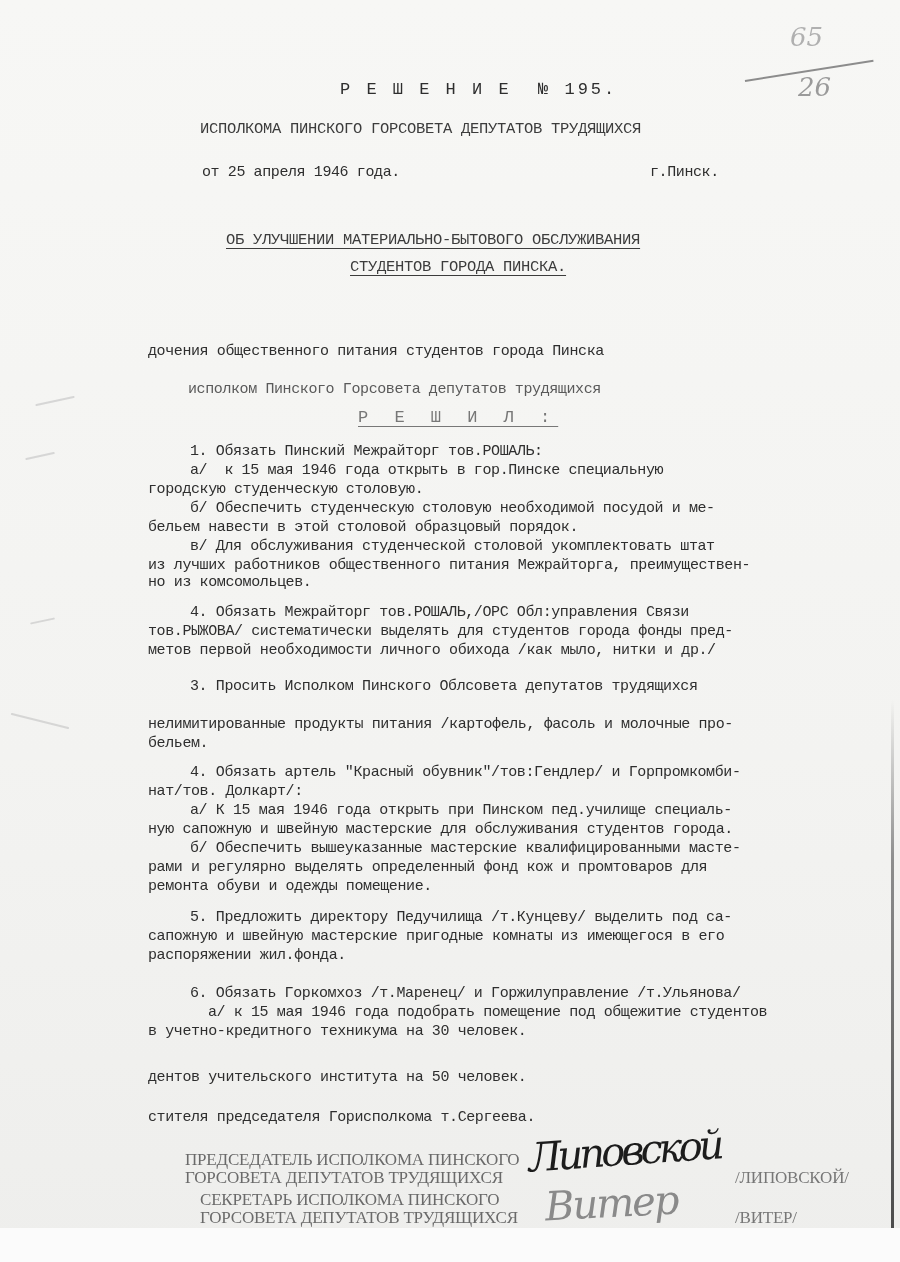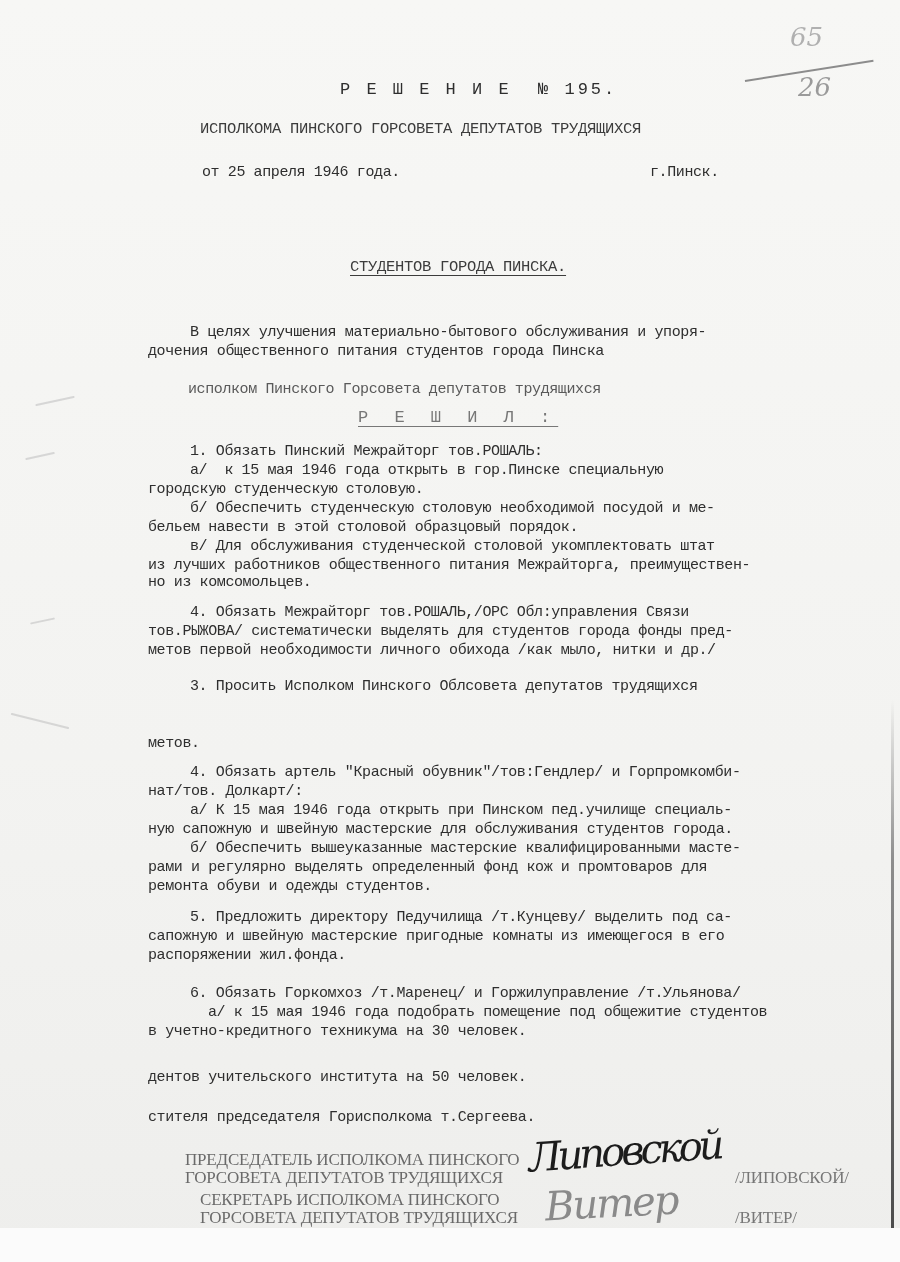--- a/index.html
+++ b/index.html
@@ -109,50 +109,51 @@
 
   <div class="archive-mark" style="left:790px;top:22px;color:#b0b0b0;">65</div>
   <div class="archive-line" style="left:745px;top:80px;width:130px;"></div>
   <div class="archive-mark" style="left:798px;top:72px;">26</div>
 
   <div class="line heading" style="left:340px;top:81px;">Р Е Ш Е Н И Е  № 195.</div>
   <div class="line caps" style="left:200px;top:120px;">ИСПОЛКОМА ПИНСКОГО ГОРСОВЕТА ДЕПУТАТОВ ТРУДЯЩИХСЯ</div>
   <div class="line" style="left:202px;top:164px;">от 25 апреля 1946 года.</div>
   <div class="line" style="left:650px;top:164px;">г.Пинск.</div>
 
+  <div class="line caps ul" style="left:226px;top:231px;">ОБ УЛУЧШЕНИИ МАТЕРИАЛЬНО-БЫТОВОГО ОБСЛУЖИВАНИЯ</div>
   <div class="line caps ul" style="left:350px;top:258px;">СТУДЕНТОВ ГОРОДА ПИНСКА.</div>
 
-  <div class="line" style="left:190px;top:324px;">В целях улучшения материально-бытового обслуживания и упоря-</div>
   <div class="line" style="left:148px;top:343px;">дочения общественного питания студентов города Пинска</div>
   <div class="line faint" style="left:188px;top:381px;">исполком Пинского Горсовета депутатов трудящихся</div>
   <div class="line heading ul" style="left:358px;top:409px;letter-spacing:8px;color:#777;">Р Е Ш И Л :</div>
 
   <div class="line" style="left:190px;top:443px;">1. Обязать Пинский Межрайторг тов.РОШАЛЬ:</div>
   <div class="line" style="left:190px;top:462px;">а/  к 15 мая 1946 года открыть в гор.Пинске специальную</div>
   <div class="line" style="left:148px;top:481px;">городскую студенческую столовую.</div>
   <div class="line" style="left:190px;top:500px;">б/ Обеспечить студенческую столовую необходимой посудой и ме-</div>
   <div class="line" style="left:148px;top:519px;">бельем навести в этой столовой образцовый порядок.</div>
   <div class="line" style="left:190px;top:538px;">в/ Для обслуживания студенческой столовой укомплектовать штат</div>
   <div class="line" style="left:148px;top:557px;">из лучших работников общественного питания Межрайторга, преимуществен-</div>
   <div class="line" style="left:148px;top:574px;">но из комсомольцев.</div>
 
   <div class="line" style="left:190px;top:604px;">4. Обязать Межрайторг тов.РОШАЛЬ,/ОРС Обл:управления Связи</div>
   <div class="line" style="left:148px;top:623px;">тов.РЫЖОВА/ систематически выделять для студентов города фонды пред-</div>
   <div class="line" style="left:148px;top:642px;">метов первой необходимости личного обихода /как мыло, нитки и др./</div>
 
   <div class="line" style="left:190px;top:678px;">3. Просить Исполком Пинского Облсовета депутатов трудящихся</div>
-  <div class="line" style="left:148px;top:735px;">метов.</div>
+  <div class="line" style="left:148px;top:716px;">нелимитированные продукты питания /картофель, фасоль и молочные про-</div>
+  <div class="line" style="left:148px;top:735px;">бельем.</div>
 
   <div class="line" style="left:190px;top:764px;">4. Обязать артель "Красный обувник"/тов:Гендлер/ и Горпромкомби-</div>
   <div class="line" style="left:148px;top:783px;">нат/тов. Долкарт/:</div>
   <div class="line" style="left:190px;top:802px;">а/ К 15 мая 1946 года открыть при Пинском пед.училище специаль-</div>
   <div class="line" style="left:148px;top:821px;">ную сапожную и швейную мастерские для обслуживания студентов города.</div>
   <div class="line" style="left:190px;top:840px;">б/ Обеспечить вышеуказанные мастерские квалифицированными масте-</div>
   <div class="line" style="left:148px;top:859px;">рами и регулярно выделять определенный фонд кож и промтоваров для</div>
-  <div class="line" style="left:148px;top:878px;">ремонта обуви и одежды студентов.</div>
+  <div class="line" style="left:148px;top:878px;">ремонта обуви и одежды помещение.</div>
 
   <div class="line" style="left:190px;top:909px;">5. Предложить директору Педучилища /т.Кунцеву/ выделить под са-</div>
   <div class="line" style="left:148px;top:928px;">сапожную и швейную мастерские пригодные комнаты из имеющегося в его</div>
   <div class="line" style="left:148px;top:947px;">распоряжении жил.фонда.</div>
 
   <div class="line" style="left:190px;top:985px;">6. Обязать Горкомхоз /т.Маренец/ и Горжилуправление /т.Ульянова/</div>
   <div class="line" style="left:208px;top:1004px;">а/ к 15 мая 1946 года подобрать помещение под общежитие студентов</div>
   <div class="line" style="left:148px;top:1023px;">в учетно-кредитного техникума на 30 человек.</div>
   <div class="line" style="left:148px;top:1069px;">дентов учительского института на 50 человек.</div>
 

